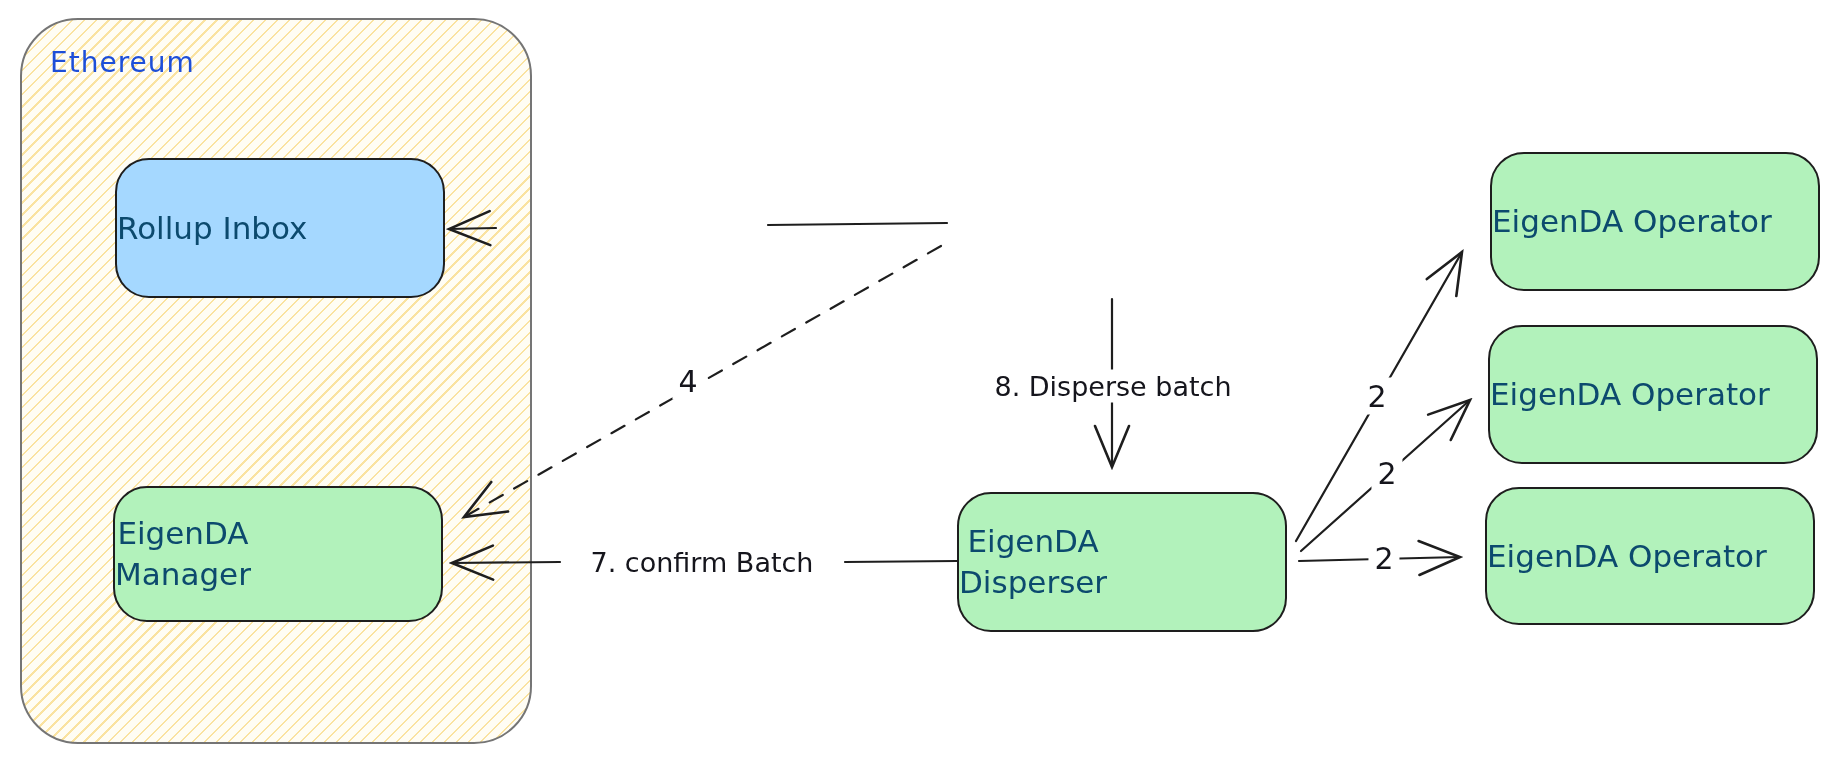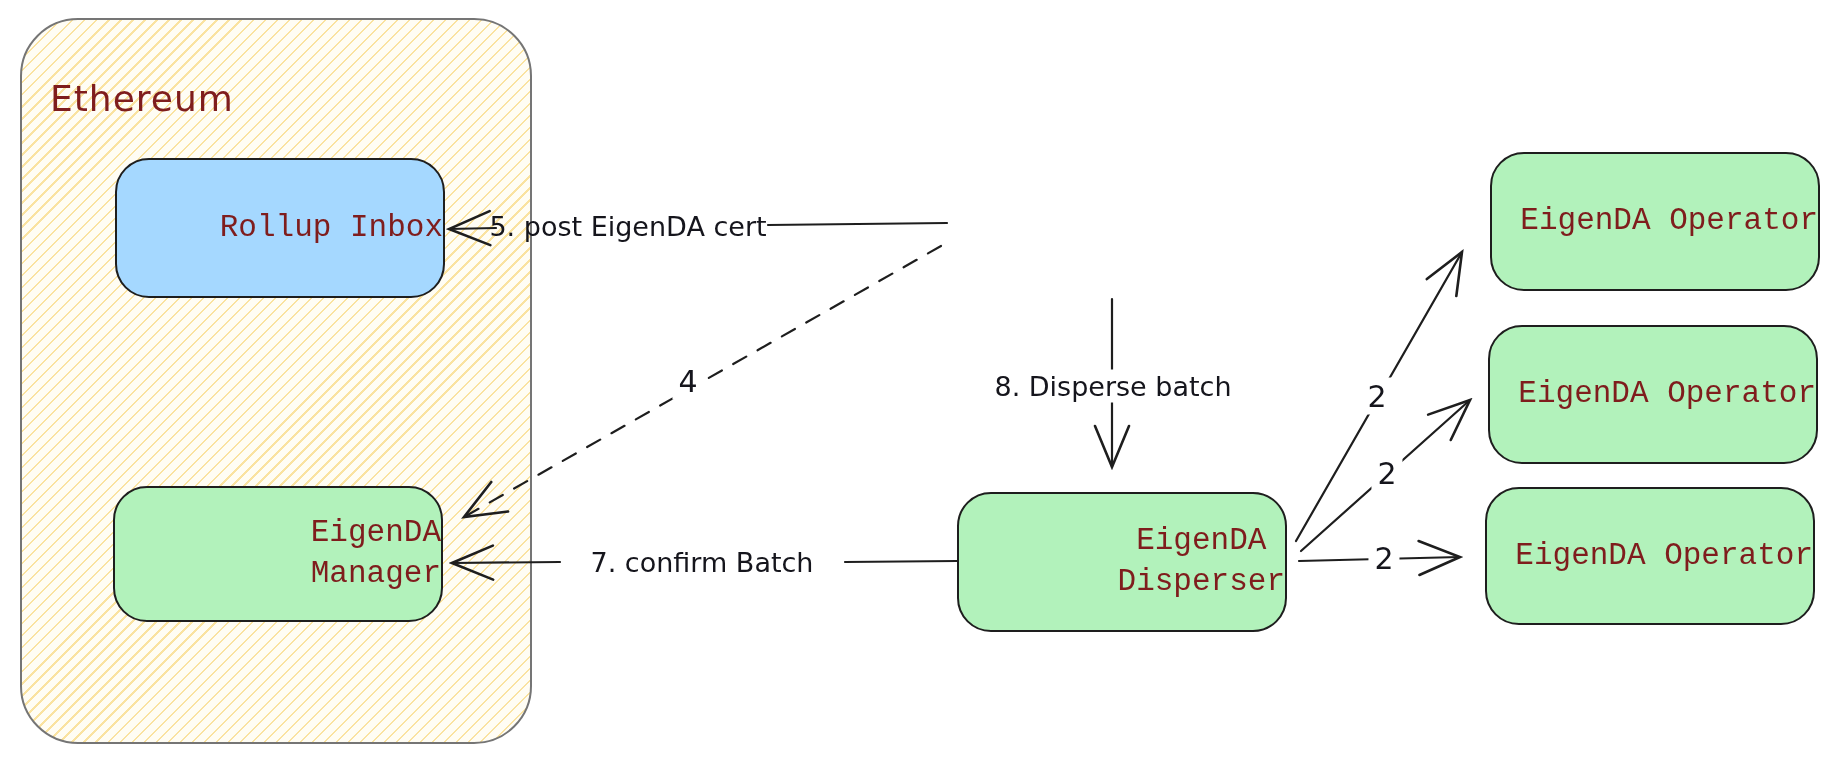--- a/index.html
+++ b/index.html
@@ -22,38 +22,36 @@
     background-image:repeating-linear-gradient(
       -45deg,
       rgba(246,205,92,0.55) 0px,
       rgba(246,205,92,0.55) 1.6px,
       transparent 1.6px,
       transparent 8.5px);
   }
   .group-label{
     position:absolute;
     left:50px;top:46px;
-    font-size:36px;
+    font-size:28px;
     letter-spacing:1px;
-    color:#7f1d1d;
+    color:#1d4ed8;
     white-space:nowrap;
-    margin-top:32px;
   }
   .node{
     position:absolute;
     box-sizing:border-box;
     border:2.6px solid #1e1e1e;
     border-radius:34px;
-    display:flex;align-items:center;justify-content:flex-end;
+    display:flex;align-items:center;justify-content:flex-start;
     text-align:center;
     font-size:31px;
     line-height:1.32;
     white-space:pre-line;
-    color:#7f1d1d;
-    font-family:Liberation Mono, monospace;
+    color:#0c4a6e;
   }
   .node.blue{background:#a5d8ff;}
   .node.green{background:#b2f2bb;}
   .arrow-layer{position:absolute;left:0;top:0;pointer-events:none;}
   .edge-label{
     position:absolute;
     transform:translate(-50%,-50%);
     font-size:27px;
     white-space:nowrap;
     color:#15151c;
@@ -121,15 +119,14 @@
       <path d="M496 228 L449 229" marker-end="url(#ah)"></path>
     </g>
   </svg>
 
   <div class="edge-label bg" style="left:1113px;top:386px;">8. Disperse batch</div>
   <div class="edge-label bg num" style="left:1377px;top:396px;">2</div>
   <div class="edge-label bg num" style="left:1387px;top:473px;">2</div>
   <div class="edge-label bg num" style="left:1384px;top:558px;">2</div>
   <div class="edge-label" style="left:702px;top:562px;">7. confirm Batch</div>
   <div class="edge-label bg num" style="left:688px;top:381px;">4</div>
-  <div class="edge-label" style="left:628px;top:226px;">5. post EigenDA cert</div>
 
 </div>
 
 </body></html>

